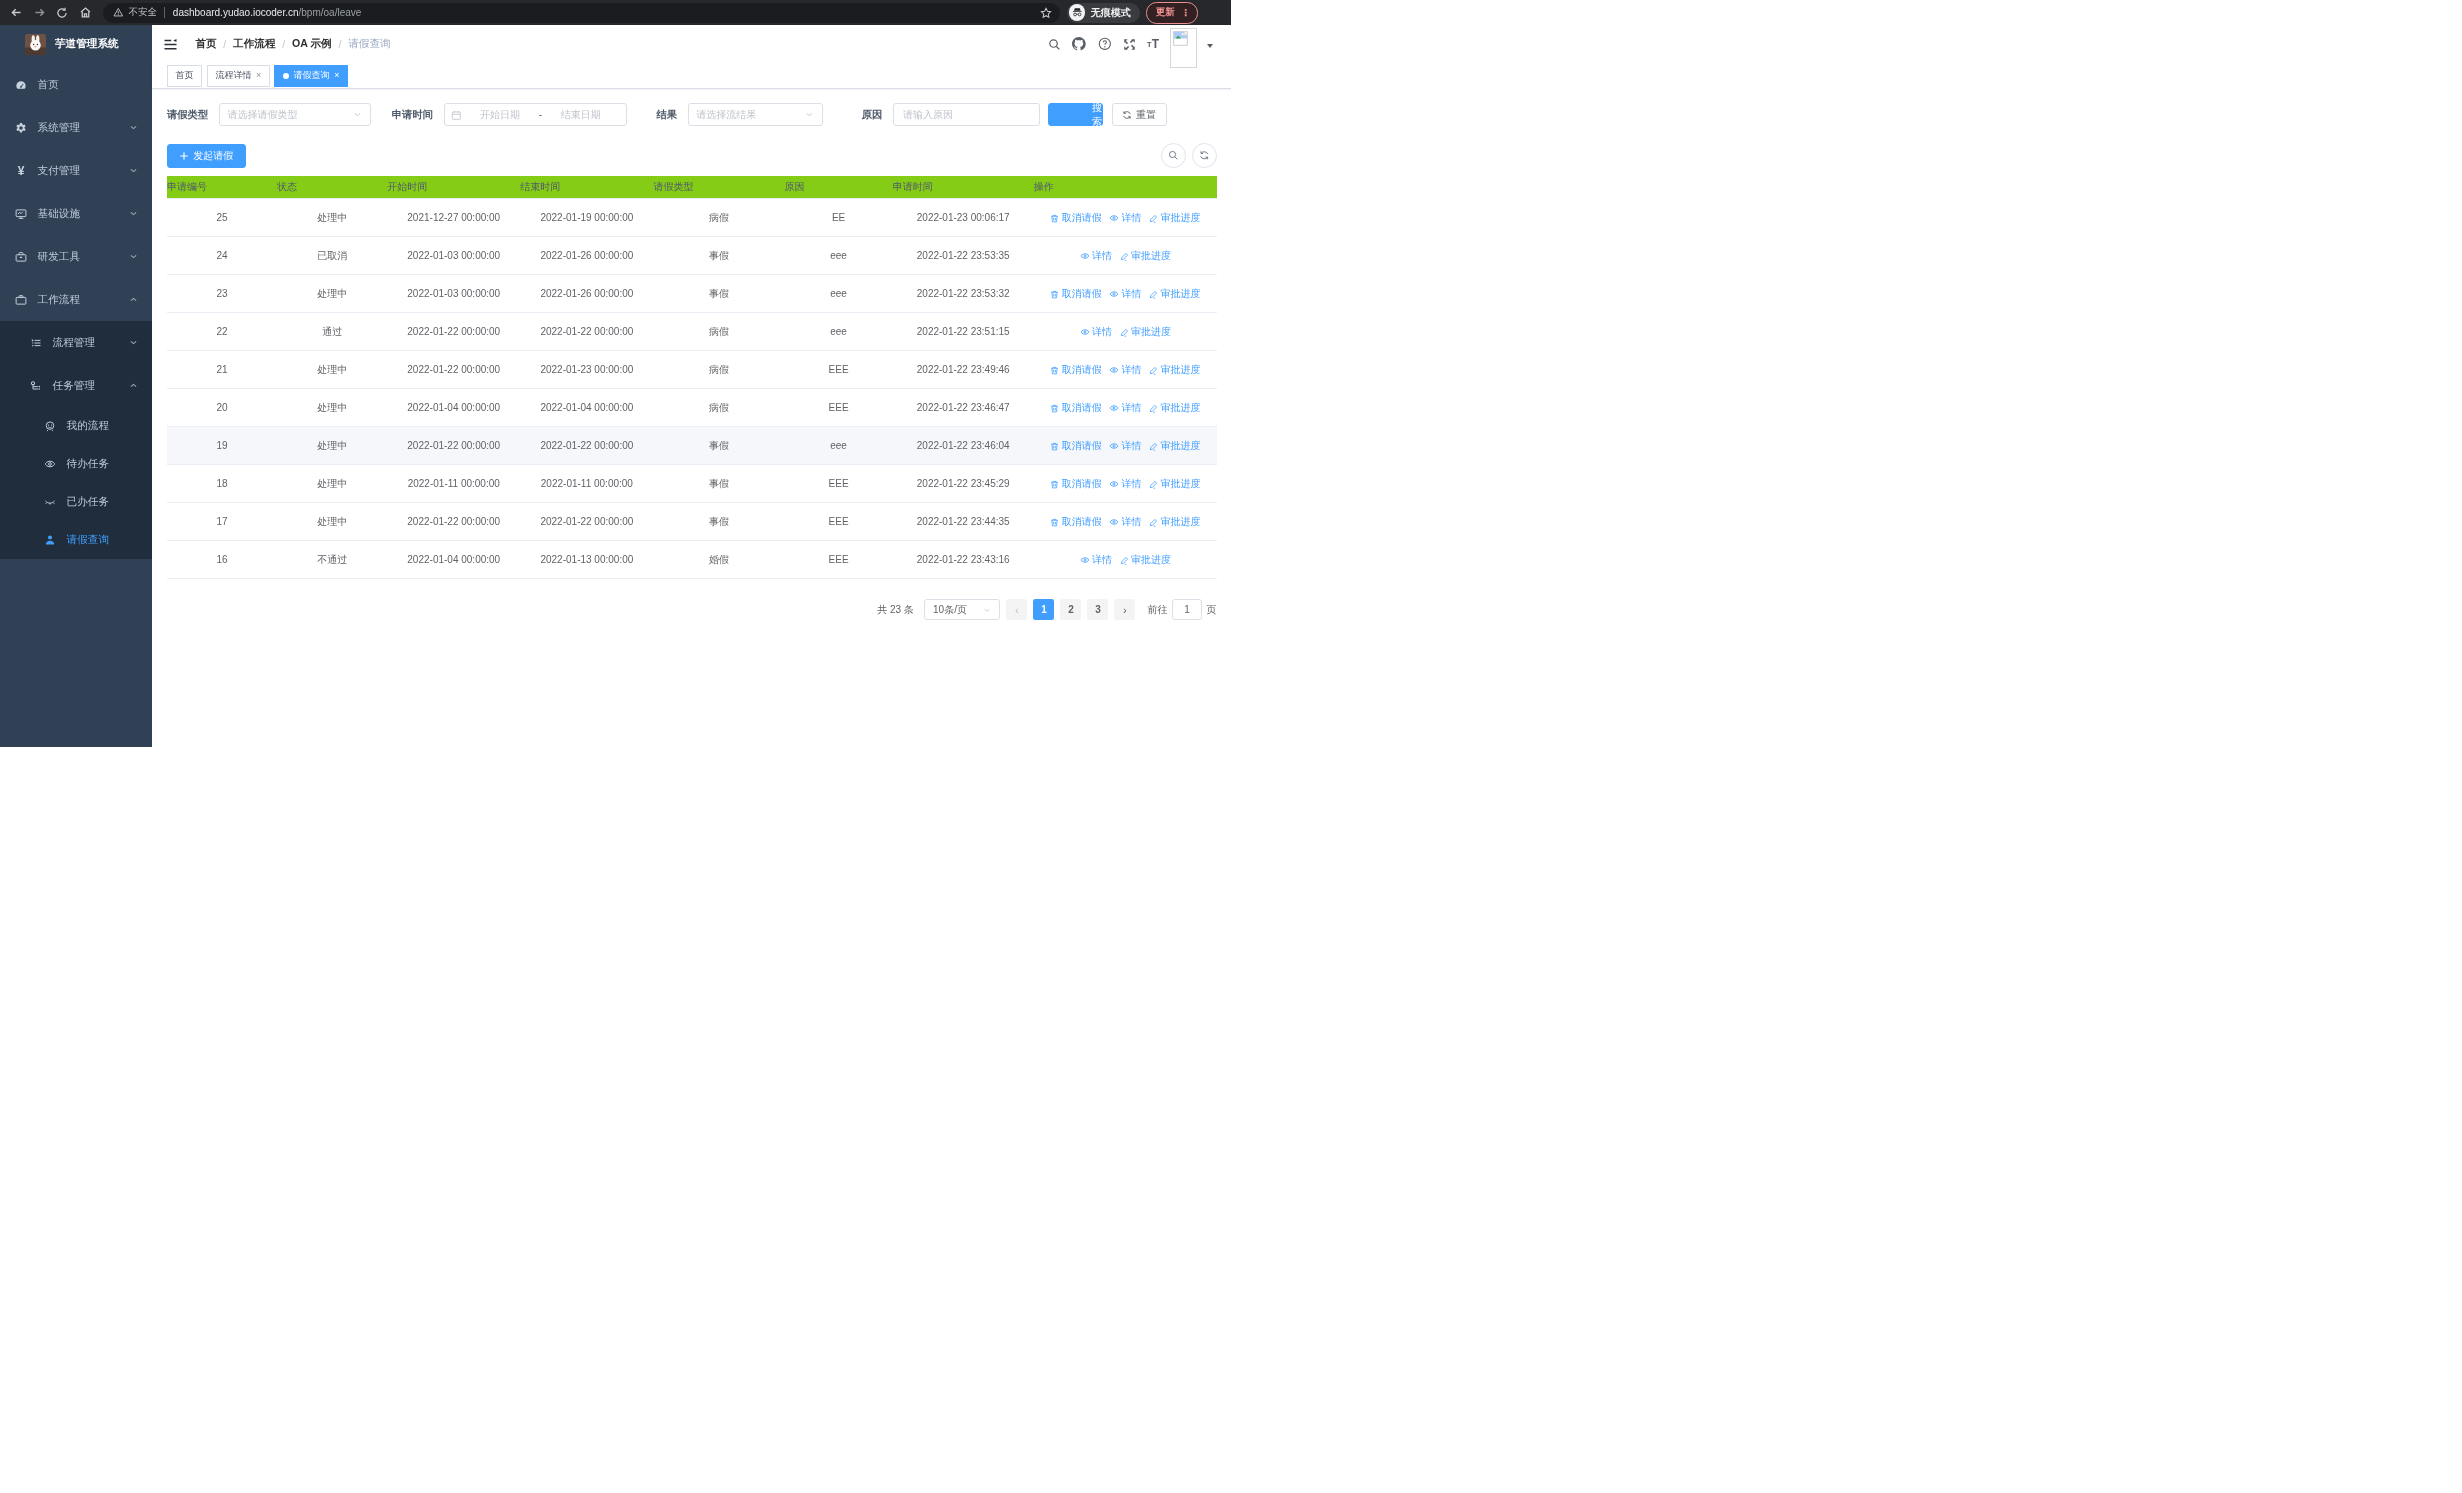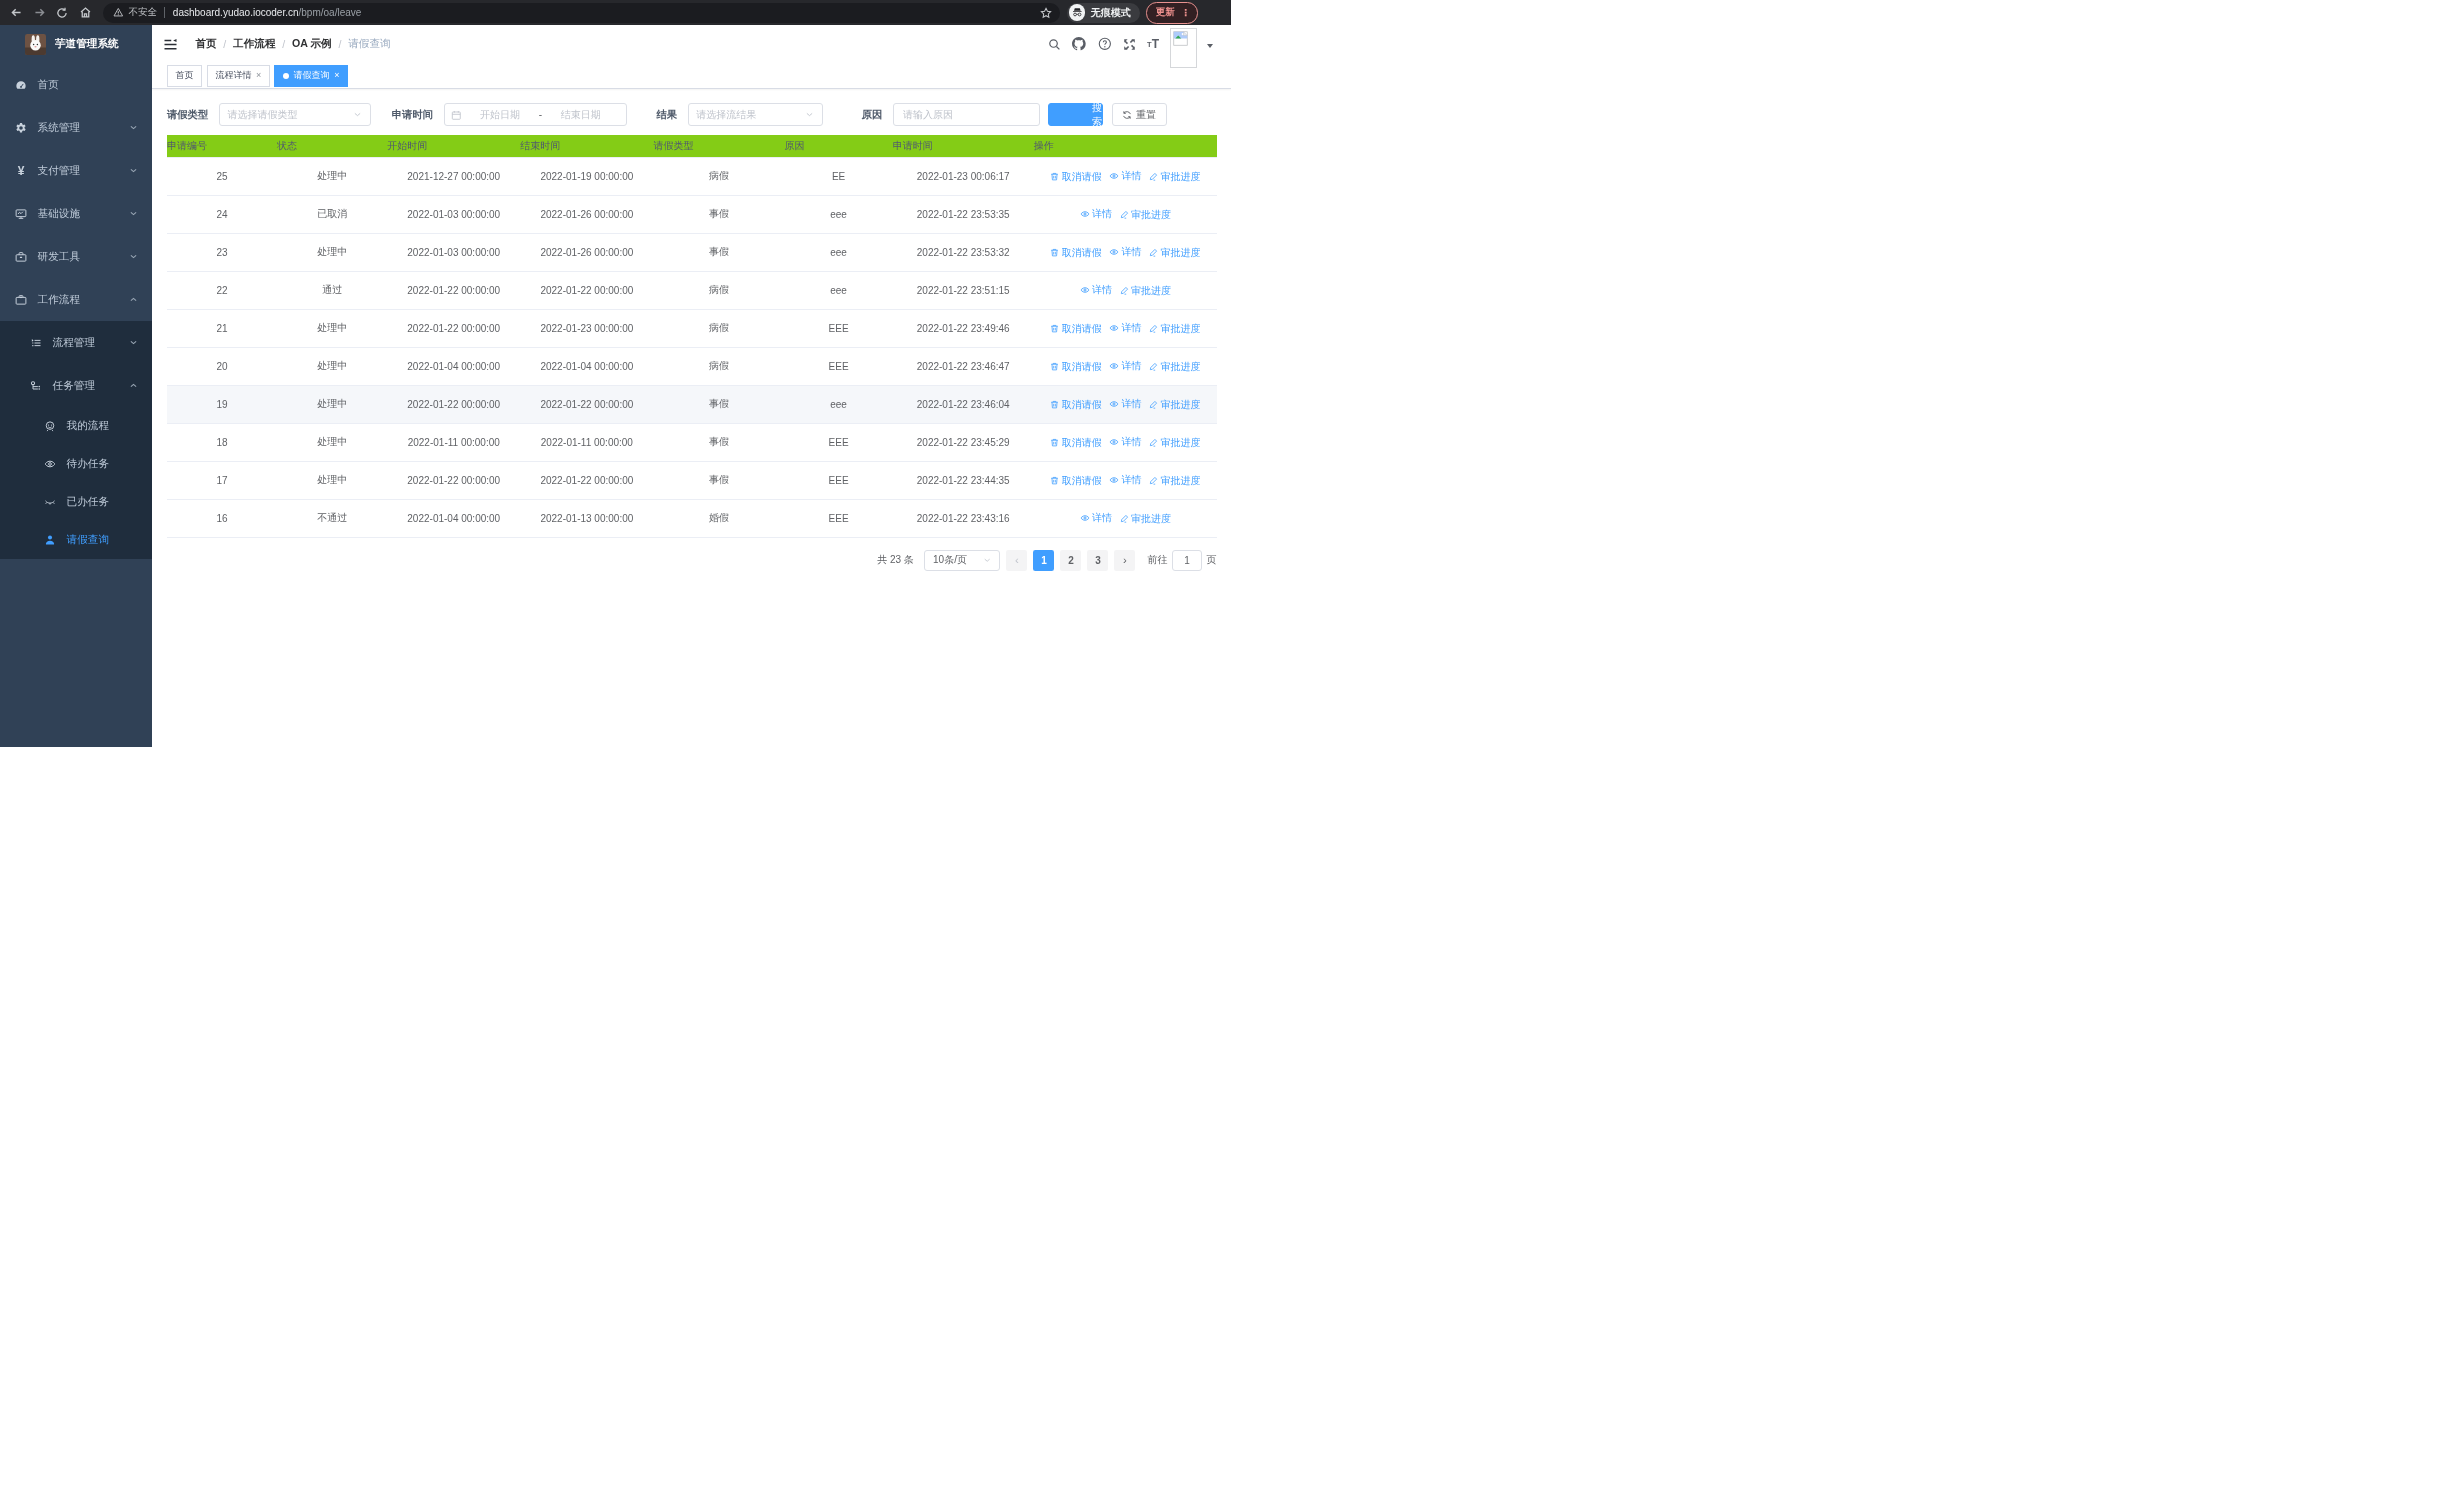--- a/index.html
+++ b/index.html
@@ -77,21 +77,21 @@
   .round-tools{margin-left:auto;display:flex;gap:6px;}
   .round-btn{width:23px;height:23px;border-radius:50%;border:0.8px solid #dfe4ed;background:#fff;color:#697180;display:flex;align-items:center;justify-content:center;cursor:pointer;}
   
   table{border-collapse:collapse;table-layout:fixed;width:1050px;margin-top:8.4px;font-size:10px;color:#606266;}
   thead th{height:22px;background:#84cc16;color:#515a6e;font-weight:normal;text-align:left;padding:0;border-bottom:0.8px solid #ebeef5;}
   tbody td{height:37px;text-align:center;padding:0;border-bottom:0.8px solid #ebeef5;}
   tbody tr.hl{background:#f5f7fa;}
   .op{color:#409eff;text-decoration:none;display:inline-flex;align-items:center;gap:2.3px;margin:0 3.8px;cursor:pointer;white-space:nowrap;}
   .op svg{flex:none;}
   
-  .pager{margin-top:12px;display:flex;align-items:center;justify-content:flex-end;gap:6px;font-size:10px;color:#606266;}
+  .pager{margin-top:20px;display:flex;align-items:center;justify-content:flex-end;gap:6px;font-size:10px;color:#606266;}
   .pg-total{margin-right:4.6px;}
   .pg-size{width:76px;height:21px;}
   .pg-btn{min-width:21px;height:21px;border-radius:2.3px;background:#f4f4f5;color:#606266;font-weight:bold;display:flex;align-items:center;justify-content:center;cursor:pointer;}
   .pg-btn.arrow{font-weight:normal;font-size:11.4px;}
   .pg-btn.disabled{color:#c0c4cc;}
   .pg-btn.active{background:#409eff;color:#fff;}
   .pg-goto{display:flex;align-items:center;gap:4.6px;margin-left:6px;}
   .pg-input{width:30px;height:21px;border:0.8px solid #dcdfe6;border-radius:3px;text-align:center;color:#606266;font-size:10px;display:flex;align-items:center;justify-content:center;box-sizing:border-box;}
 </style>
 </head>
@@ -453,20 +453,42 @@
         </span>
         <span class="btn btn-plain" style="width:55px;margin-left:9px">
           <svg width="10" height="10" viewBox="0 0 16 16" fill="none" stroke="currentColor" stroke-width="1.5">
               <path d="M13.5 6.5A6 6 0 0 0 3 5.2M2.5 9.5A6 6 0 0 0 13 10.8"></path>
               <path d="M3 2v3.2h3.2M13 14v-3.2H9.8" fill="none"></path>
             </svg>
           <span>重置</span>
         </span>
       </div>
 
+      <div class="action-row">
+        <span class="btn btn-primary btn-create">
+          <svg width="10" height="10" viewBox="0 0 16 16" fill="none" stroke="currentColor" stroke-width="1.7">
+              <path d="M8 2v12M2 8h12"></path>
+            </svg>
+          <span>发起请假</span>
+        </span>
+        <span class="round-tools">
+          <span class="round-btn">
+            <svg width="10.6" height="10.6" viewBox="0 0 16 16" fill="none" stroke="currentColor" stroke-width="1.4">
+                <circle cx="6.8" cy="6.8" r="4.6"></circle>
+                <path d="m10.4 10.4 3.6 3.6"></path>
+              </svg>
+          </span>
+          <span class="round-btn">
+            <svg width="10.6" height="10.6" viewBox="0 0 16 16" fill="none" stroke="currentColor" stroke-width="1.4">
+                <path d="M13.5 6.5A6 6 0 0 0 3 5.2M2.5 9.5A6 6 0 0 0 13 10.8"></path>
+                <path d="M3 2v3.2h3.2M13 14v-3.2H9.8"></path>
+              </svg>
+          </span>
+        </span>
+      </div>
 
       <table>
         <colgroup>
           <col style="width:110px">
             <col style="width:110px">
             <col style="width:133px">
             <col style="width:133px">
           <col style="width:131px">
             <col style="width:108px">
             <col style="width:141px">

